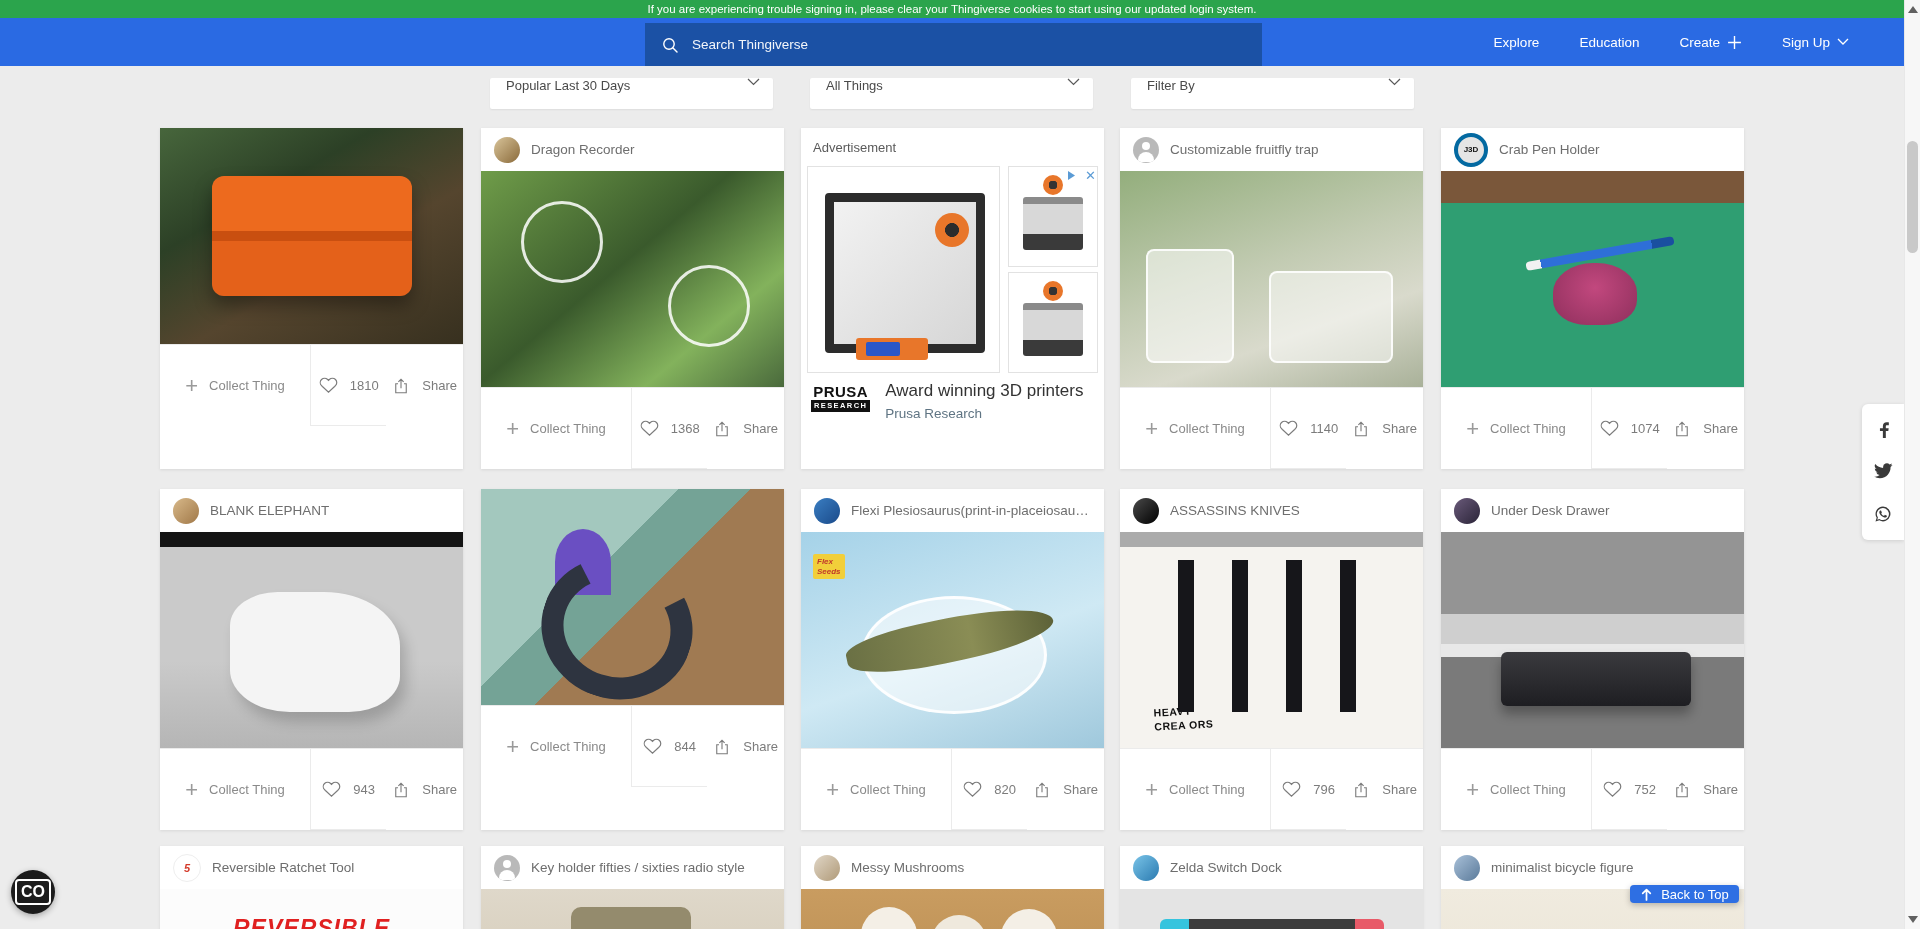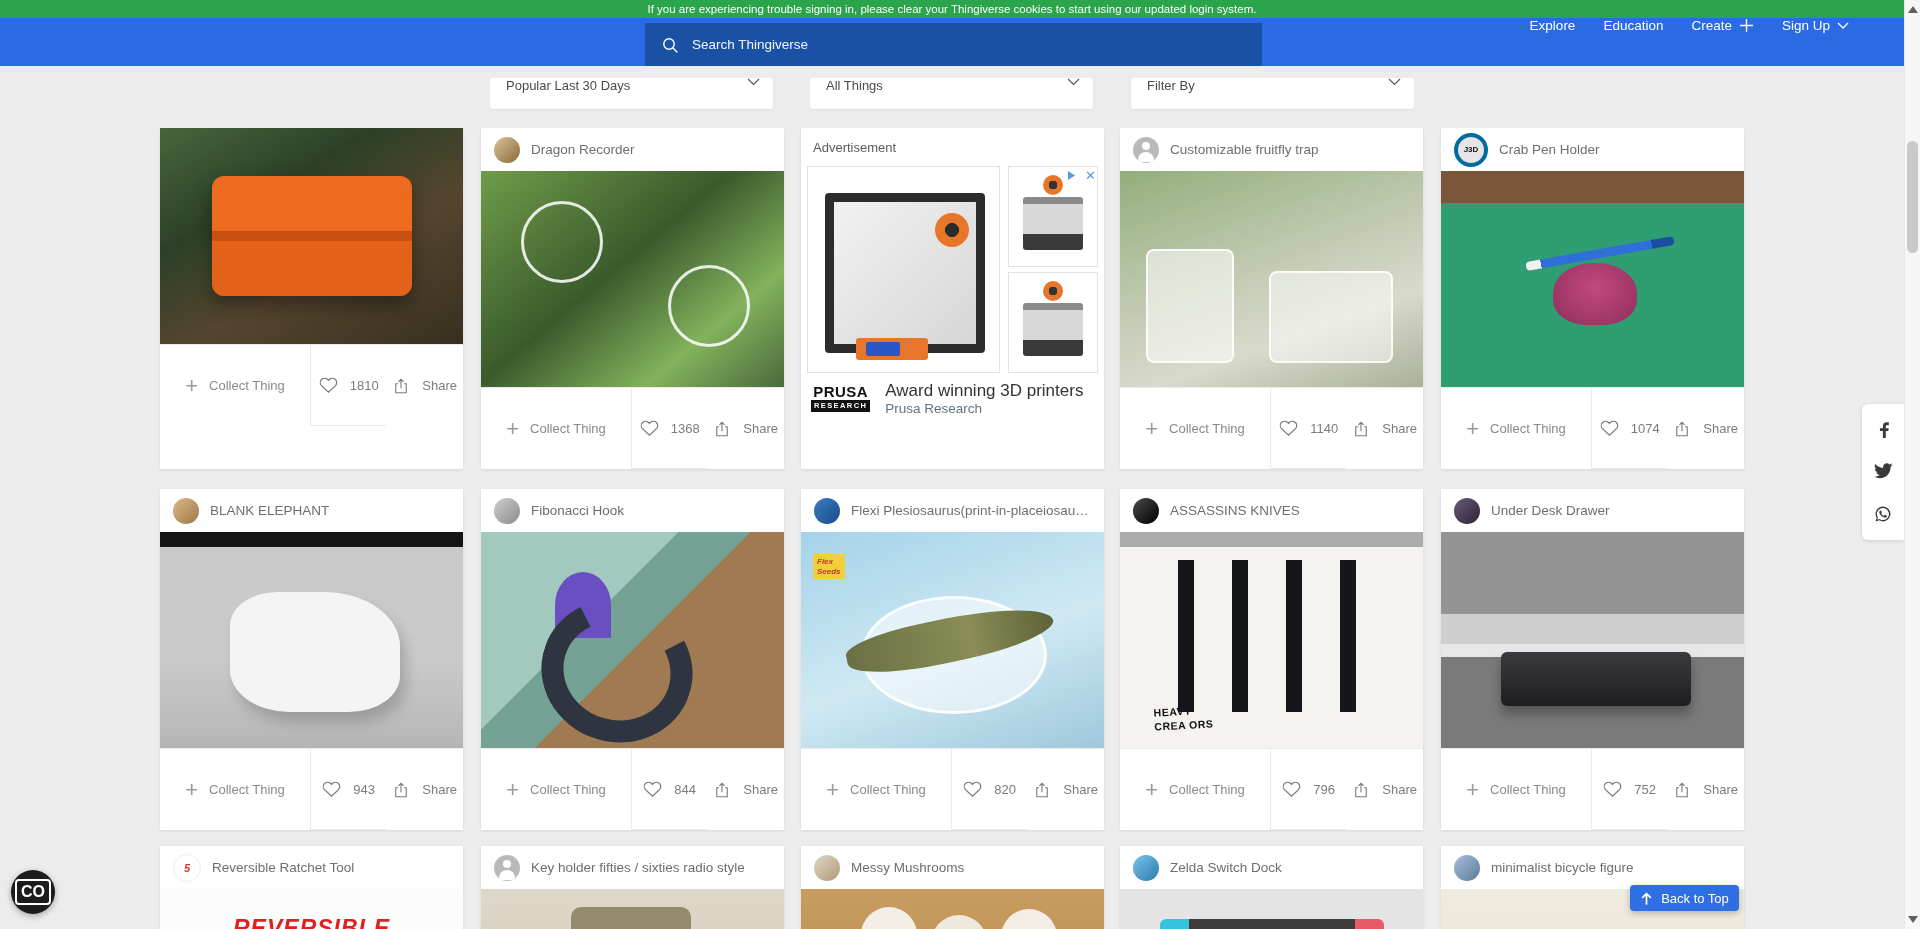--- a/index.html
+++ b/index.html
@@ -9,21 +9,21 @@
   .banner{position:absolute;left:0;top:0;width:1904px;height:18px;background:#2ba44c;
           color:#fff;font-size:11.5px;display:flex;align-items:center;justify-content:center}
   header{position:absolute;left:0;top:18px;width:1904px;height:48px;background:#2a6ae3}
   .logo{position:absolute;left:38px;top:0;height:48px;display:flex;align-items:center;gap:9px;
         color:#fff;font-size:17.5px;font-weight:700;cursor:pointer}
   .search{position:absolute;left:645px;top:5px;width:617px;height:43px;background:#1b51a5;
           display:flex;align-items:center;padding-left:16px;gap:11px;box-sizing:border-box}
   .search input{background:transparent;border:none;outline:none;color:#fff;font-size:13.5px;
           width:520px;font-family:"Liberation Sans",sans-serif}
   .search input::placeholder{color:#fff;opacity:.95}
-  nav{position:absolute;right:55px;top:0;height:48px;display:flex;gap:28px;align-items:flex-start}
+  nav{position:absolute;right:55px;top:0;height:48px;display:flex;gap:40px;align-items:center}
   nav .nav-link{color:#fff;font-size:13.5px;display:flex;align-items:center;gap:7px;cursor:pointer;white-space:nowrap}
   
   .select{position:absolute;top:78px;width:283px;height:31px;background:#fff;border-radius:2px;
           box-shadow:0 1px 2px rgba(0,0,0,.07);display:flex;
           justify-content:space-between;padding:0 13px 0 16px;box-sizing:border-box;
           font-size:13px;color:#4a4a4a;cursor:pointer}
   
   .card{position:absolute;width:303px;height:341px;background:#fff;box-shadow:0 1px 3px rgba(0,0,0,.09)}
   .card-head{height:43px;display:flex;align-items:center;padding:0 13px;gap:11px;box-sizing:border-box}
   .avatar{width:26px;height:26px;border-radius:50%;flex:none;position:relative;overflow:hidden;
@@ -120,33 +120,33 @@
     background:linear-gradient(180deg,#8a8a8a 0 14%,#d8d8d8 14% 70%,#3a3a3a 70%)}
   .ad-side-img::after{content:"";position:absolute;left:50%;top:8px;width:20px;height:20px;margin-left:-10px;border-radius:50%;
     background:radial-gradient(circle,#333 0 30%,#e8762a 32%)}
   .ad-choices{position:absolute;right:2px;top:2px;display:flex;gap:7px;align-items:center;color:#5b9bd5;
     font-size:13px;z-index:3;cursor:pointer}
   .ad-info{position:absolute;left:10px;top:253px;right:8px;display:flex;gap:15px;align-items:flex-start}
   .prusa{display:flex;flex-direction:column;align-items:center;gap:1px;padding-top:3px}
   .prusa-top{font-weight:800;font-size:15px;color:#111;letter-spacing:.5px;line-height:1}
   .prusa-bottom{background:#111;color:#fff;font-size:7.5px;font-weight:700;padding:1px 3px;letter-spacing:1.4px;line-height:1.3}
   .ad-headline{font-size:17px;color:#333}
-  .ad-advertiser{font-size:13.5px;color:#5f7483;}
+  .ad-advertiser{font-size:13.5px;color:#5f7483;margin-top:5px}
   
   .social{position:absolute;right:16px;top:404px;width:42px;height:136px;background:#fff;
     border-radius:6px 0 0 6px;box-shadow:0 1px 4px rgba(0,0,0,.13);display:flex;flex-direction:column;
     align-items:center;justify-content:space-around;padding:4px 0;box-sizing:border-box}
   .social button{border:none;background:transparent;cursor:pointer;padding:2px;line-height:0}
   .scrollbar{position:absolute;right:0;top:0;width:16px;height:929px;background:#f7f7f7;border-left:1px solid #e8e8e8;box-sizing:border-box}
   .sb-up{position:absolute;left:3px;top:6px;width:0;height:0;border-left:5px solid transparent;
     border-right:5px solid transparent;border-bottom:7px solid #606060;cursor:pointer}
   .sb-down{position:absolute;left:3px;bottom:6px;width:0;height:0;border-left:5px solid transparent;
     border-right:5px solid transparent;border-top:7px solid #606060;cursor:pointer}
   .sb-thumb{position:absolute;left:2px;top:141px;width:11px;height:112px;background:#c9c9c9;border-radius:6px;cursor:pointer}
-  .back-top{position:absolute;left:1630px;top:885px;width:109px;height:26px;background:#2e6fe3;border:none;
+  .back-top{position:absolute;left:1630px;top:885px;width:109px;height:18px;background:#2e6fe3;border:none;
     border-radius:4px;color:#fff;font-size:13px;display:flex;align-items:center;justify-content:center;gap:8px;
     cursor:pointer;box-shadow:0 2px 6px rgba(0,0,0,.25);font-family:"Liberation Sans",sans-serif}
   .cookie-btn{position:absolute;left:11px;top:870px;width:44px;height:44px;border-radius:50%;background:#1c1c1c;
     border:none;display:flex;align-items:center;justify-content:center;cursor:pointer;box-shadow:0 2px 6px rgba(0,0,0,.3)}
   .cookie-glyph{color:#fff;border:2px solid #fff;border-radius:4px;font-size:16px;font-weight:800;
     padding:1px 4px;letter-spacing:0;line-height:1.2;font-family:Liberation Sans, sans-serif}
 </style>
 </head>
 <body>
 
@@ -364,24 +364,20 @@
         <svg width="18" height="18" viewBox="0 0 24 24">
           <path d="M8 9H5v12h14V9h-3M12 15V3M8.5 6.5L12 3l3.5 3.5" fill="none" stroke="#7c7c7c" stroke-width="1.5"></path>
         </svg>
         <span>Share</span>
       </button>
     </div>
   </div>
 </article>
 
 <article class="card" style="left:481px;top:489px">
-  <div class="card-head">
-    <span class="avatar av-6"></span>
-    <span class="title">Fibonacci Hook</span>
-  </div>
   <div class="thumb img-7"></div>
   <div class="card-foot">
     <button class="collect">
       <span class="plus">+</span>
       <span>Collect Thing</span>
     </button>
     <div class="foot-right">
       <button class="like">
         <svg width="19" height="18" viewBox="0 0 24 22">
           <path d="M20.8 4.1a5.4 5.4 0 0 0-7.7 0L12 5.2l-1.1-1.1a5.4 5.4 0 0 0-7.7 7.7l1.1 1.1L12 20l7.7-7.1 1.1-1.1a5.4 5.4 0 0 0 0-7.7z" fill="none" stroke="#7c7c7c" stroke-width="1.5"></path>

